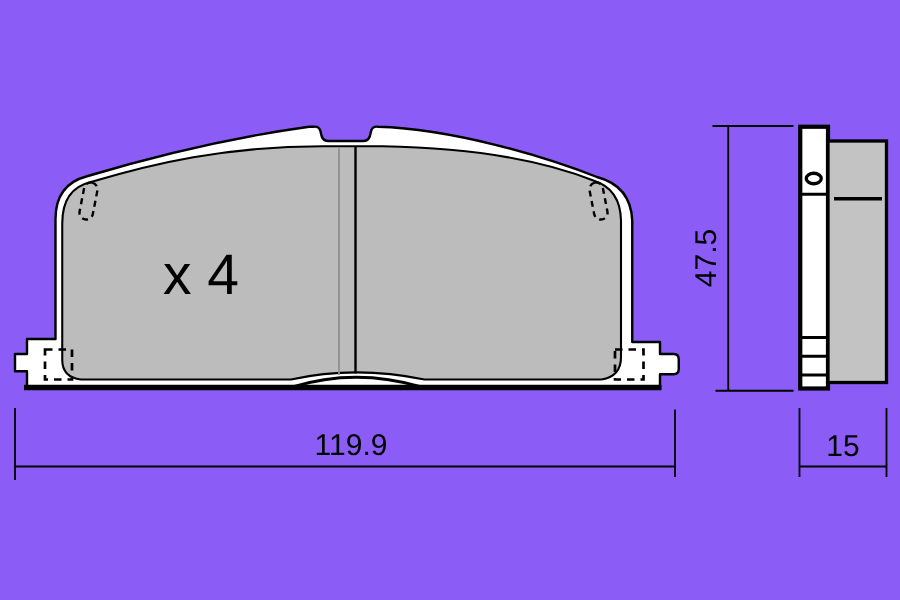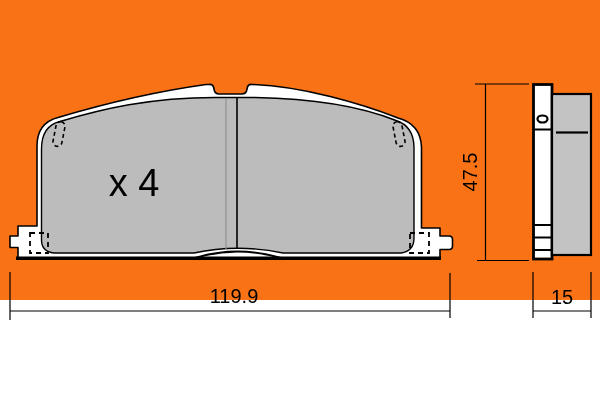--- a/index.html
+++ b/index.html
@@ -7,22 +7,22 @@
     padding: 0;
     width: 600px;
     height: 400px;
     background: #ffffff;
     overflow: hidden;
     font-family: "Liberation Sans", sans-serif;
   }
   .canvas {
     position: relative;
     width: 600px;
-    height: 300px;
-    background: #f97316;
+    height: 400px;
+    background: #8b5cf6;
   }
   svg {
     display: block;
   }
   text {
     font-family: "Liberation Sans", sans-serif;
     fill: #000000;
   }
   .qty-label { font-size: 38px; }
   .dim-label { font-size: 20px; }

